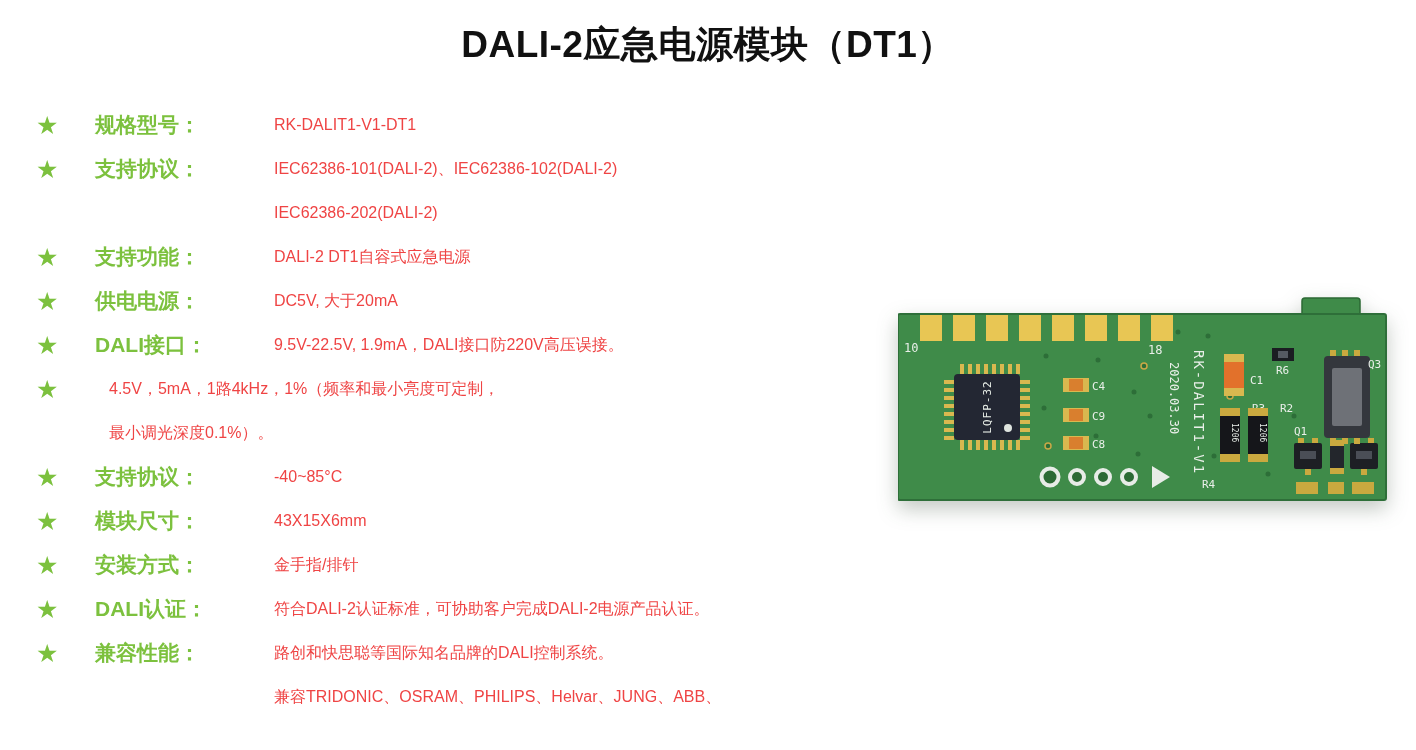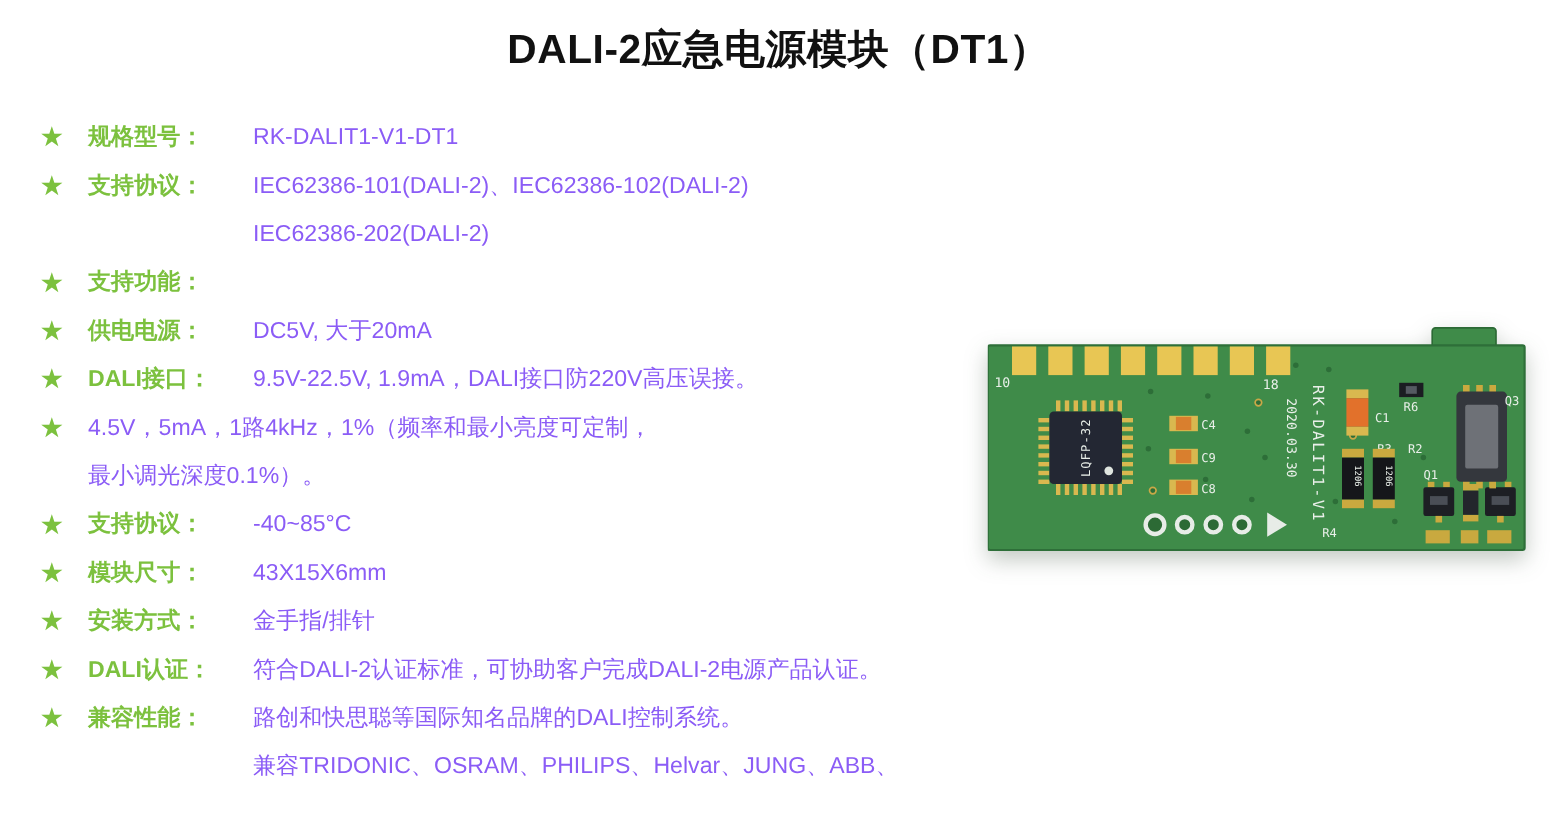--- a/index.html
+++ b/index.html
@@ -18,22 +18,23 @@
   .spec-list { position: absolute; left: 34px; top: 103px; width: 880px; }
   .spec-row  { display: flex; align-items: flex-start; }
   .star {
     flex: 0 0 46px; width: 46px; padding-left: 2px;
     color: #7cc13e; font-size: 25px; line-height: 44px;
   }
   .spec-label {
     flex: 0 0 150px; width: 150px;
     color: #7cc13e; font-weight: 700; font-size: 21px; line-height: 44px;
     white-space: nowrap;
+    margin-left: 15px;
   }
-  .spec-value { color: #8b5cf6; font-size: 21px; line-height: 44px; }
+  .spec-value { color: #ef4444; font-size: 16px; line-height: 44px; margin-left: 29px; }
   .spec-value div { white-space: nowrap; }
 
   .photo { position: absolute; left: 898px; top: 296px; width: 494px; height: 212px; }
   .photo svg { filter: drop-shadow(0 8px 10px rgba(40,60,40,0.28)); }
   .silk { fill: #e9efe9; font-family: "DejaVu Sans Mono", "Liberation Mono", monospace; }
   .silk-sm { font-size: 11px; }
 </style>
 </head>
 <body>
 
@@ -54,20 +55,23 @@
     <span class="spec-label">支持协议：</span>
     <div class="spec-value">
       <div>IEC62386-101(DALI-2)、IEC62386-102(DALI-2)</div>
       <div>IEC62386-202(DALI-2)</div>
     </div>
   </div>
 
   <div class="spec-row">
     <span class="star">★</span>
     <span class="spec-label">支持功能：</span>
+    <div class="spec-value">
+        <div>DALI-2 DT1自容式应急电源</div>
+      </div>
   </div>
 
   <div class="spec-row">
     <span class="star">★</span>
     <span class="spec-label">供电电源：</span>
     <div class="spec-value">
         <div>DC5V, 大于20mA</div>
       </div>
   </div>
 

